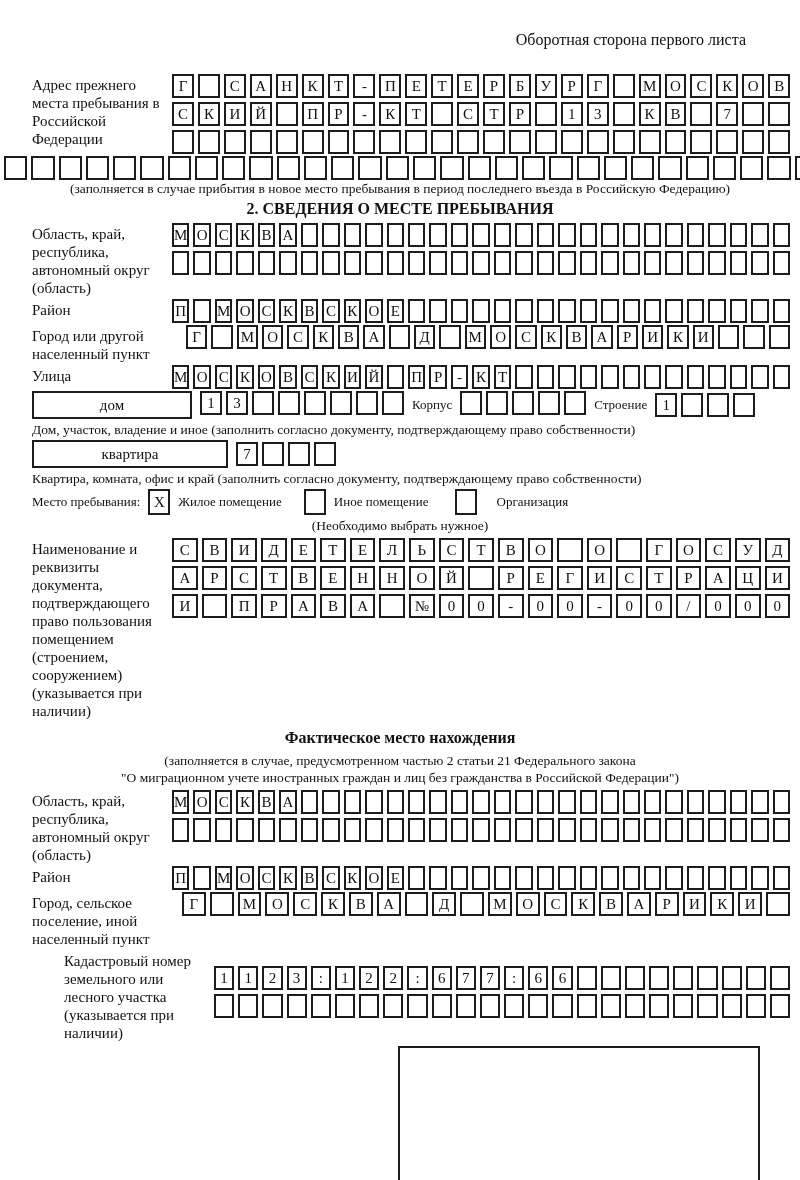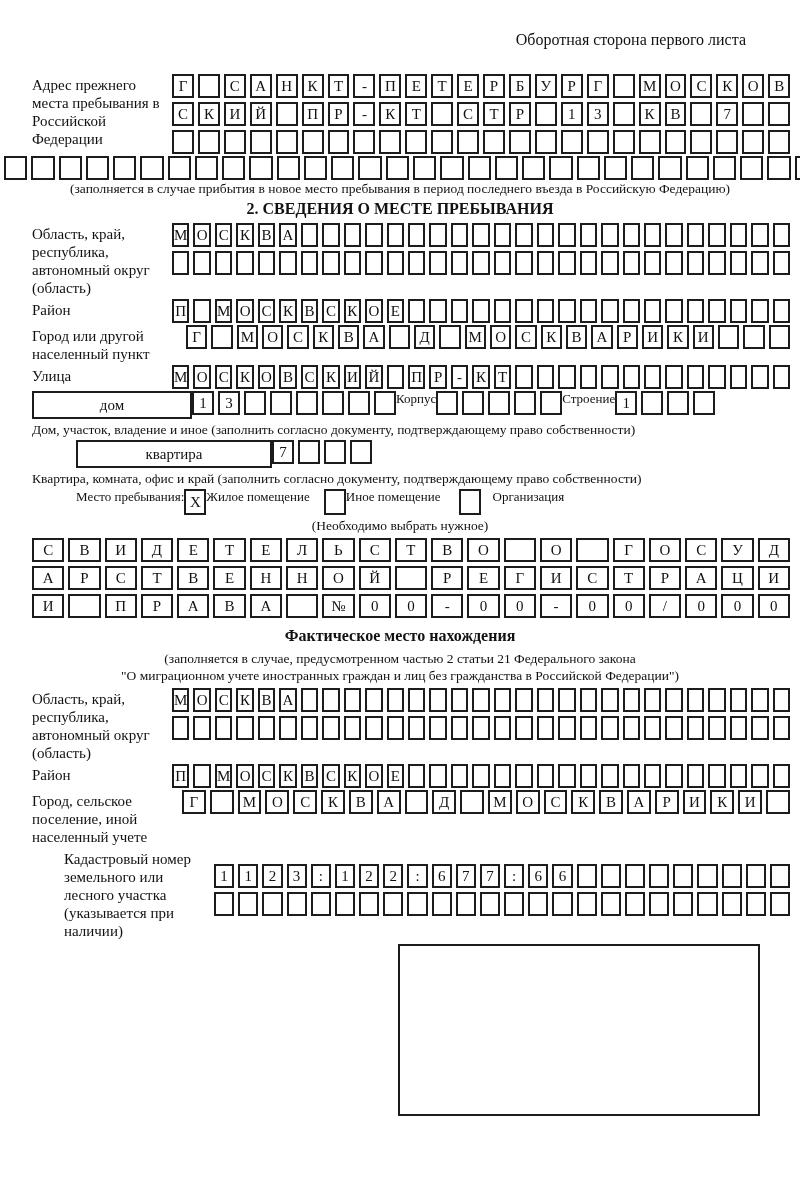--- a/index.html
+++ b/index.html
@@ -49,34 +49,34 @@
   .note-center { text-align:center; margin-right:22px; }
   .sec-title {
     text-align:center; font-weight:bold; font-size:16px;
     line-height:20px; margin:2px 22px 4px 0;
   }
   .widebox {
     border:2px solid #1c1c1c; height:28px;
     text-align:center; font-size:15px; line-height:24px;
     background:#fff;
   }
-  .inline-row { display:flex; align-items:flex-start; gap:0; margin-bottom:2px; }
+  .inline-row { display:flex; align-items:center; gap:8px; margin-bottom:2px; }
   .inl-lbl { font-size:13px; }
   .chkbox {
     width:22px; height:26px; border:2px solid #1c1c1c;
     text-align:center; font-size:15px; line-height:22px; background:#fff;
     flex:0 0 22px;
   }
   .indent14 { margin-left:14px; }
   .stamp-box {
     margin-left:366px; margin-top:4px;
     width:362px; height:172px;
     border:2px solid #1c1c1c; background:#fff;
   }
-  .mt2{margin-top:2px;margin-left:44px;} .mb4{margin-bottom:4px;}
+  .mt2{margin-top:2px;} .mb4{margin-bottom:4px;}
 </style>
 </head>
 <body>
 
 <div class="page">
 
   <div class="hdr">Оборотная сторона первого листа</div>
 
   <div class="row" style="margin-top:24px;">
     <div class="lbl">Адрес прежнего места пребывания в Российской Федерации</div>
@@ -419,20 +419,21 @@
     <div class="chkbox">X</div>
     <span class="inl-lbl">Жилое помещение</span>
     <div class="chkbox" style="margin-left:14px;"></div>
     <span class="inl-lbl">Иное помещение</span>
     <div class="chkbox" style="margin-left:18px;"></div>
     <span class="inl-lbl" style="margin-left:12px;">Организация</span>
   </div>
   <div class="note note-center">(Необходимо выбрать нужное)</div>
 
   <div class="row" style="margin-top:4px;">
+    <div class="lbl">Наименование и реквизиты документа, подтверждающего право пользования помещением (строением, сооружением) (указывается при наличии)</div>
     <div class="gridcol">
       <div class="cells">
           <div class="cell">С</div>
           <div class="cell">В</div>
           <div class="cell">И</div>
           <div class="cell">Д</div>
           <div class="cell">Е</div>
           <div class="cell">Т</div>
           <div class="cell">Е</div>
           <div class="cell">Л</div>
@@ -602,21 +603,21 @@
           <div class="cell"></div>
           <div class="cell"></div>
           <div class="cell"></div>
           <div class="cell"></div>
           <div class="cell"></div>
         </div>
     </div>
   </div>
 
   <div class="row">
-    <div class="lbl" style="flex-basis:150px;">Город, сельское поселение, иной населенный учете</div>
+    <div class="lbl" style="flex-basis:150px;">Город, сельское поселение, иной населенный пункт</div>
     <div class="gridcol">
       <div class="cells">
           <div class="cell">Г</div>
           <div class="cell"></div>
           <div class="cell">М</div>
           <div class="cell">О</div>
           <div class="cell">С</div>
           <div class="cell">К</div>
           <div class="cell">В</div>
           <div class="cell">А</div>

